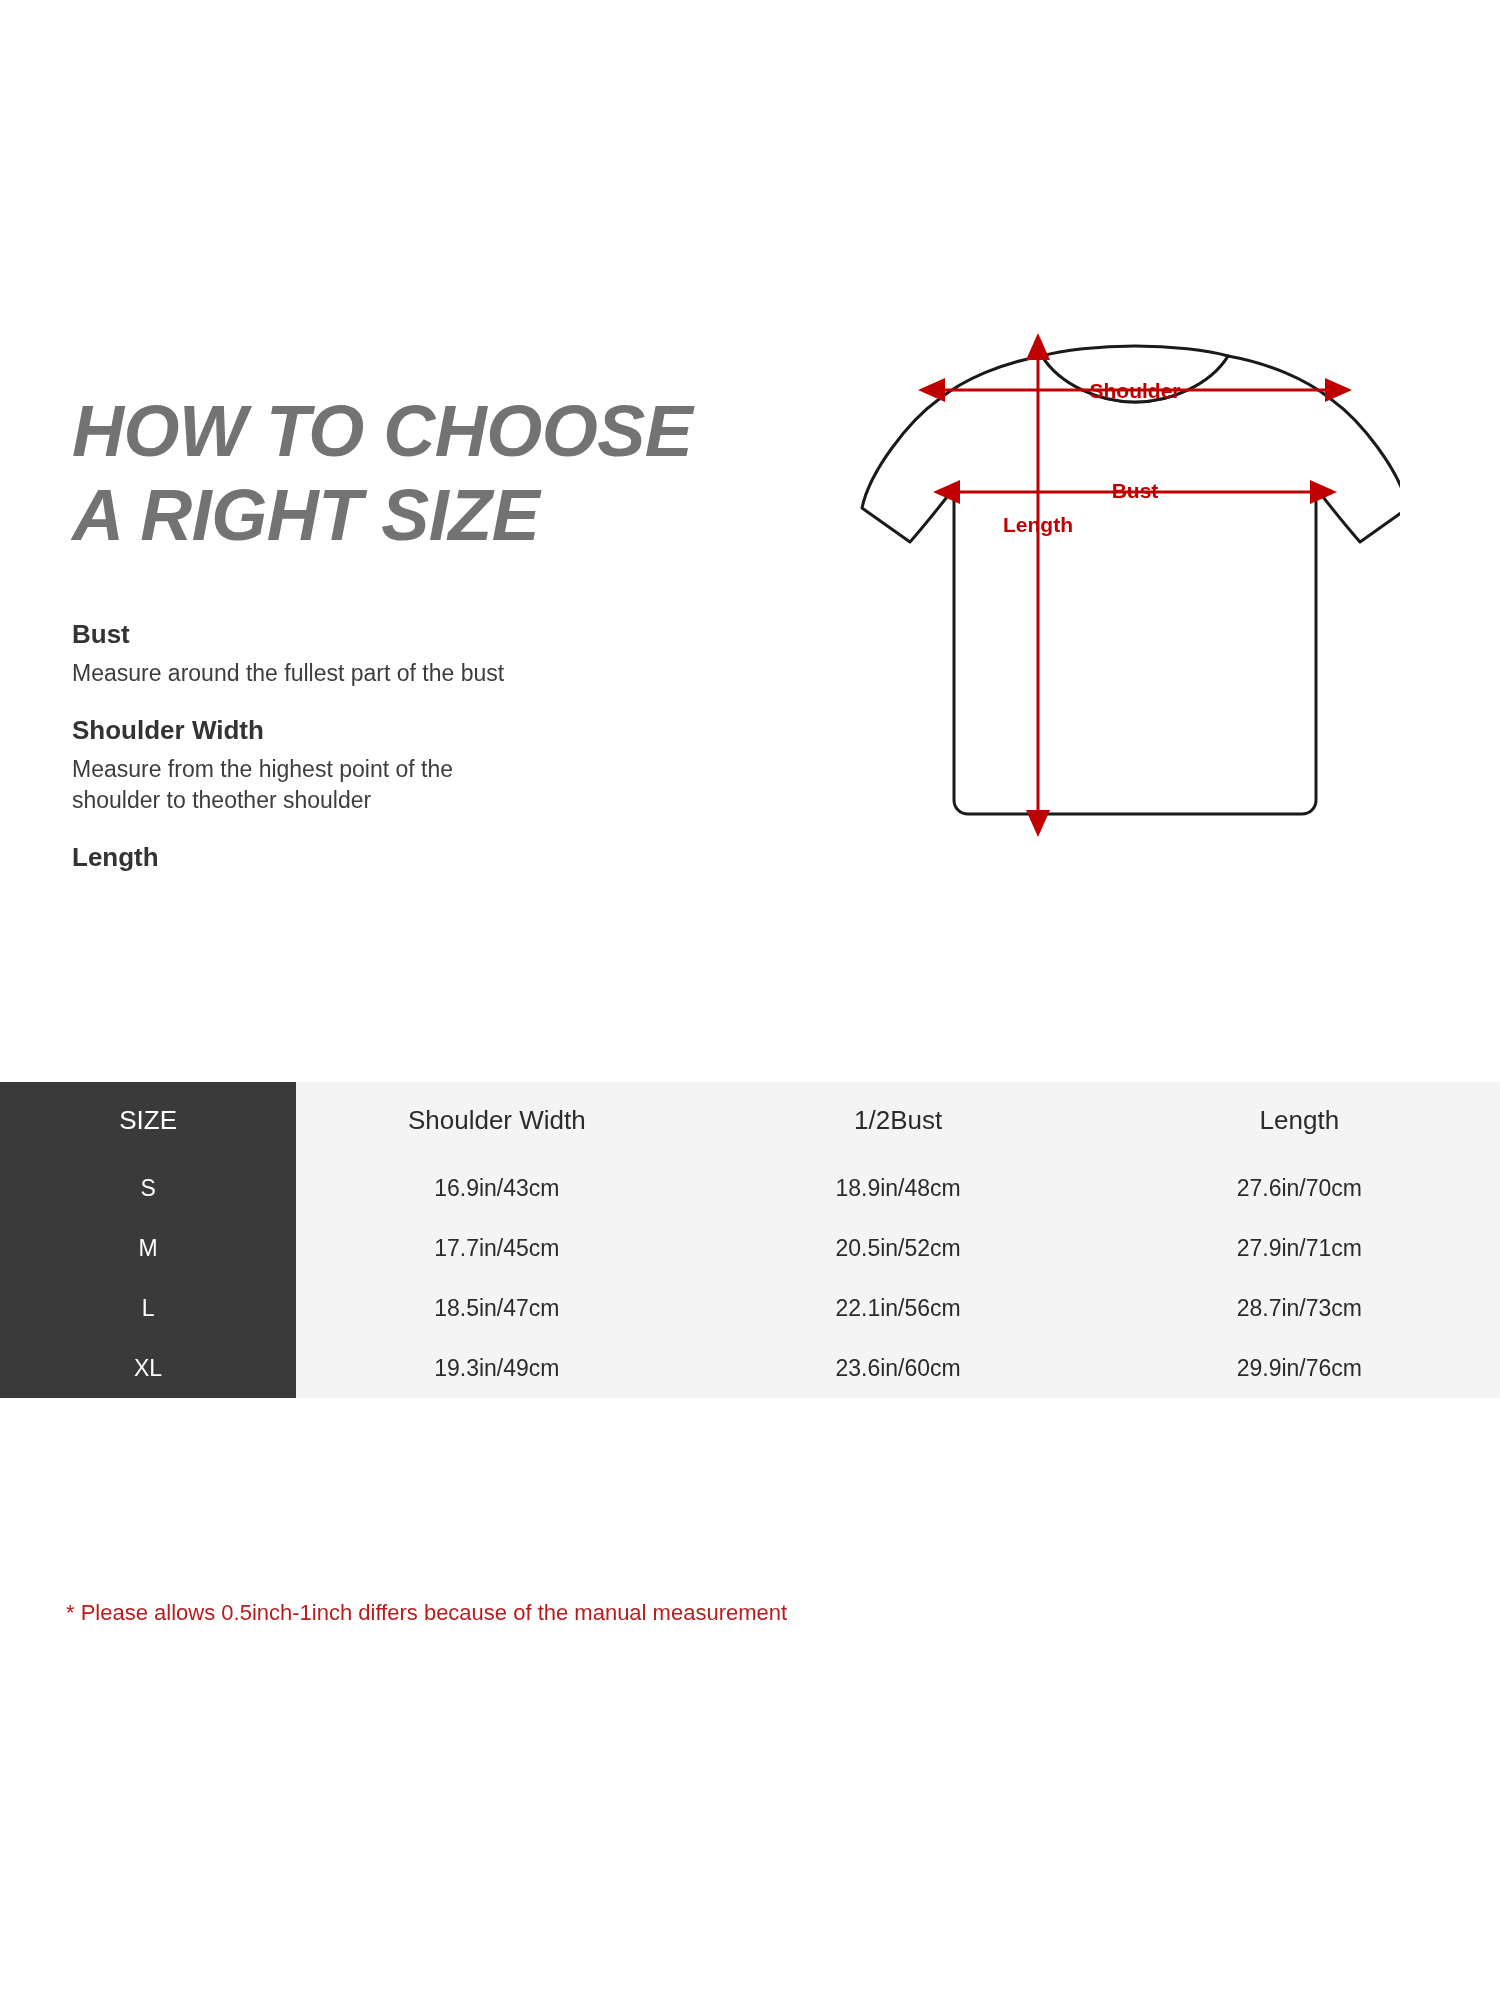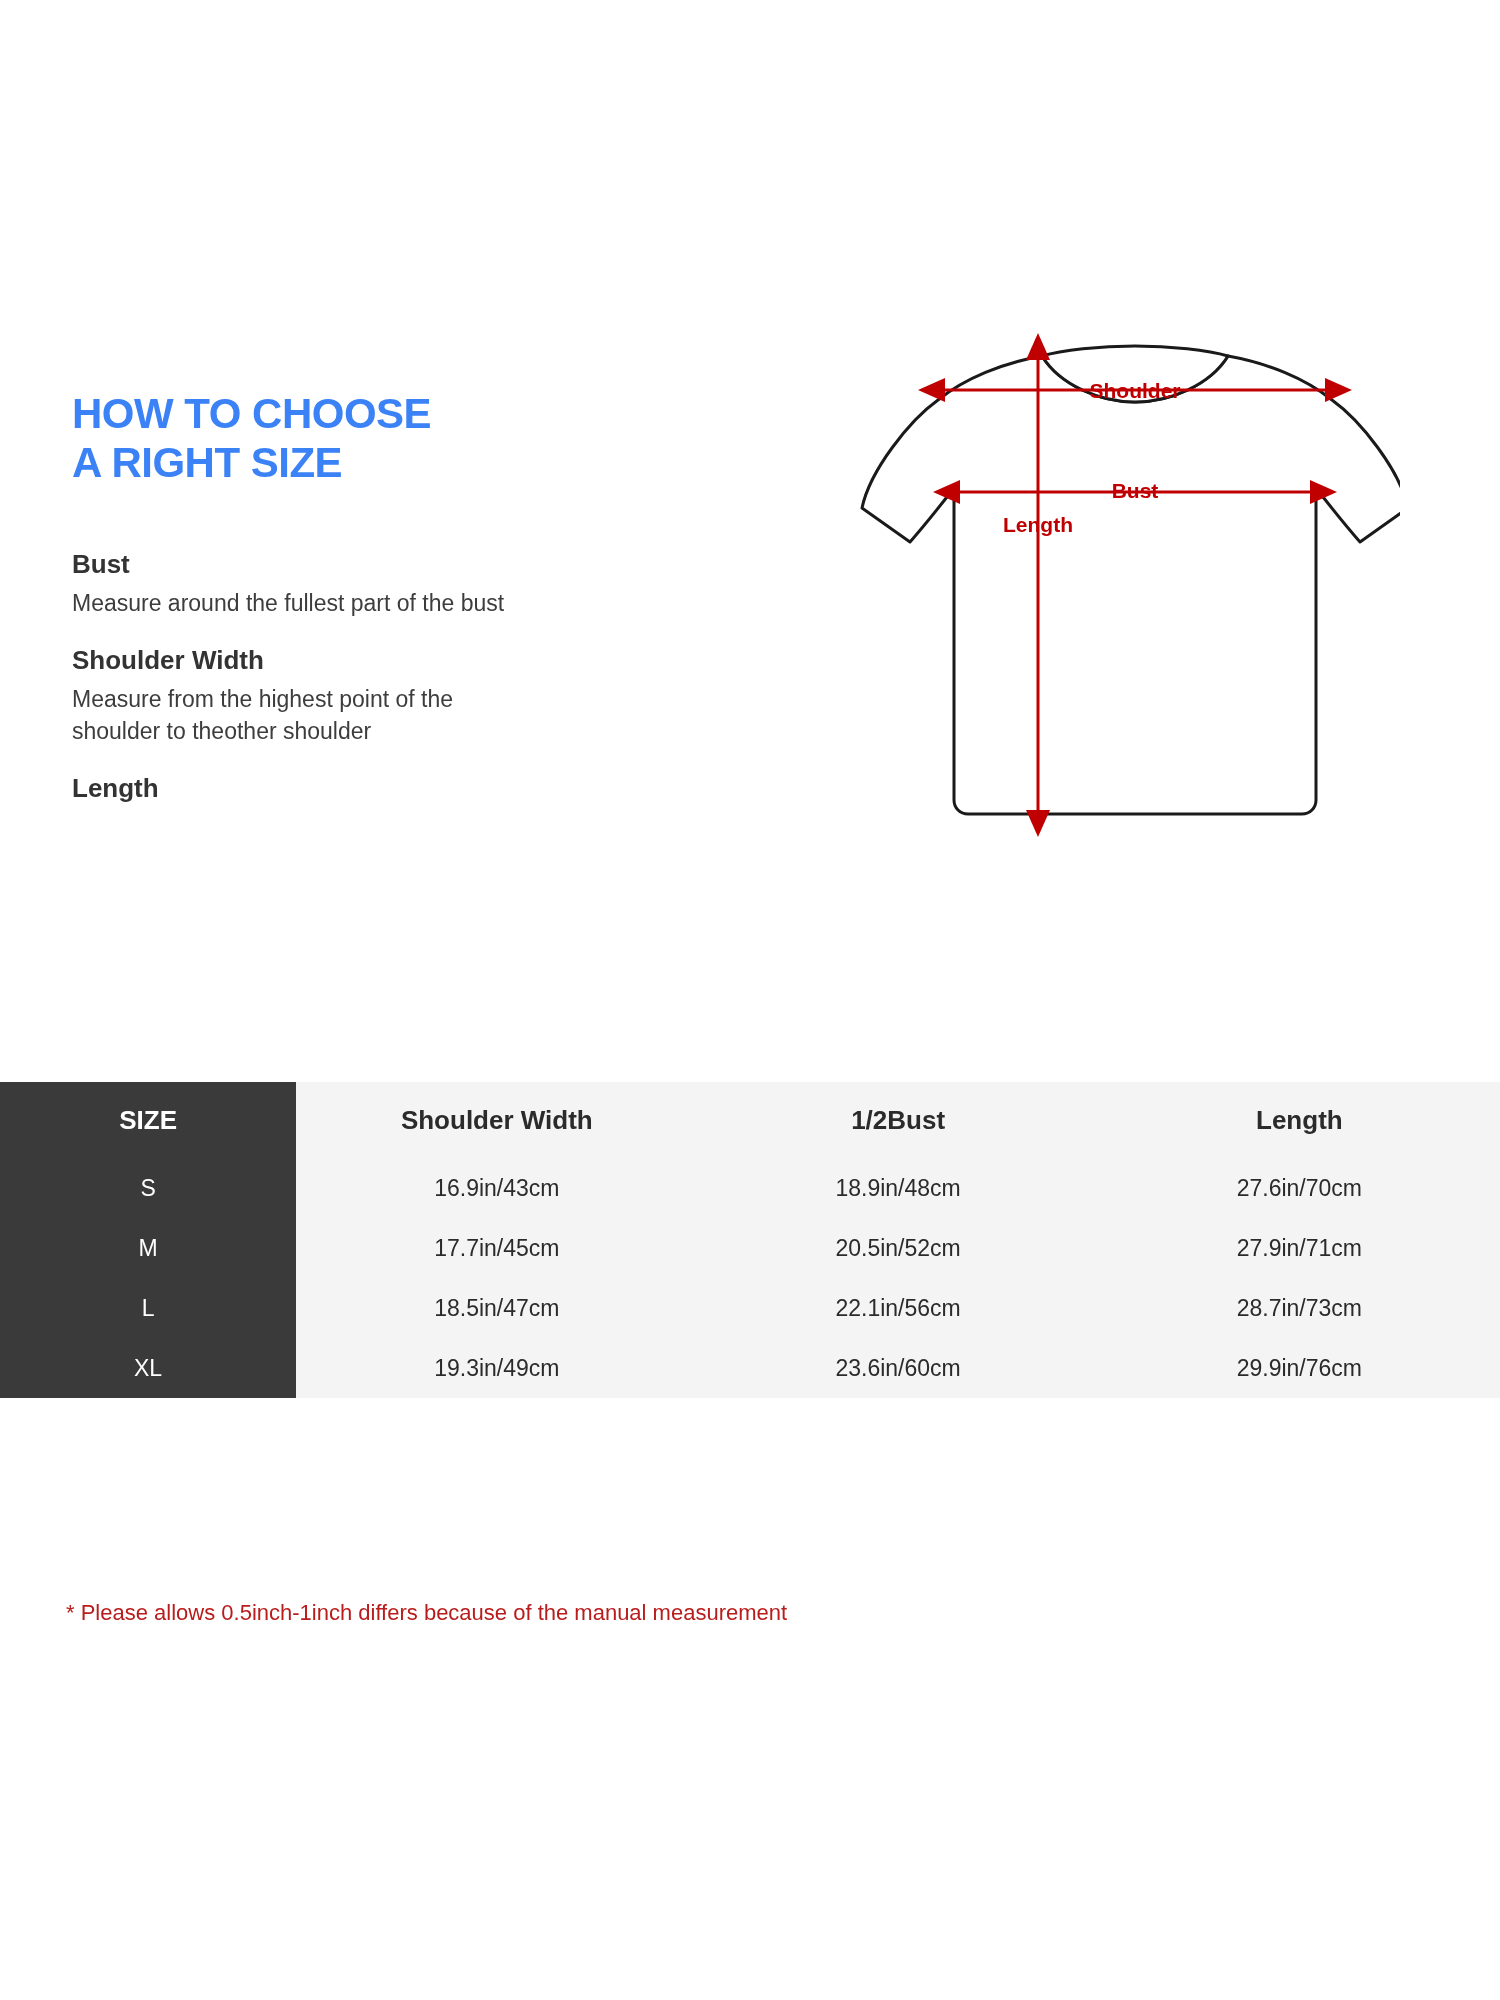--- a/index.html
+++ b/index.html
@@ -30,27 +30,28 @@
     width: 1500px;
     height: 740px;
   }
   .text-col {
     position: absolute;
     left: 72px;
     top: 60px;
     width: 640px;
   }
   .headline {
-    font-size: 42px;
+    font-size: 72px;
     font-weight: bold;
     line-height: 1.16;
     letter-spacing: -0.5px;
-    color: #3b82f6;
+    color: #737373;
     margin: 0 0 62px 0;
     white-space: pre-line;
+    font-style: italic;
   }
   .def-block {
     margin-bottom: 26px;
   }
   .def-term {
     font-size: 26px;
     font-weight: bold;
     color: #333;
     margin-bottom: 8px;
   }
@@ -82,21 +83,21 @@
   }
   .size-table col.c-size  { width: 296px; }
   .size-table col.c-col   { width: 401px; }
   .size-table th, .size-table td {
     padding: 0;
     margin: 0;
   }
   .size-table thead th {
     height: 76px;
     font-size: 26px;
-    font-weight: bold;
+    font-weight: normal;
     vertical-align: middle;
   }
   .size-table tbody td {
     height: 60px;
     font-size: 23px;
     text-align: center;
     vertical-align: middle;
     font-weight: normal;
   }
   .col-head-size {

